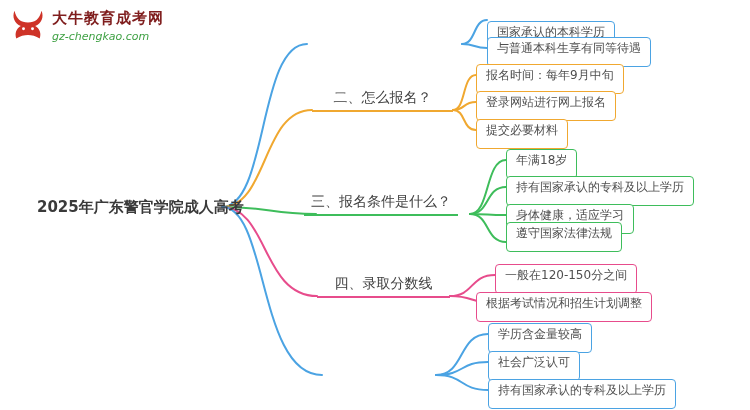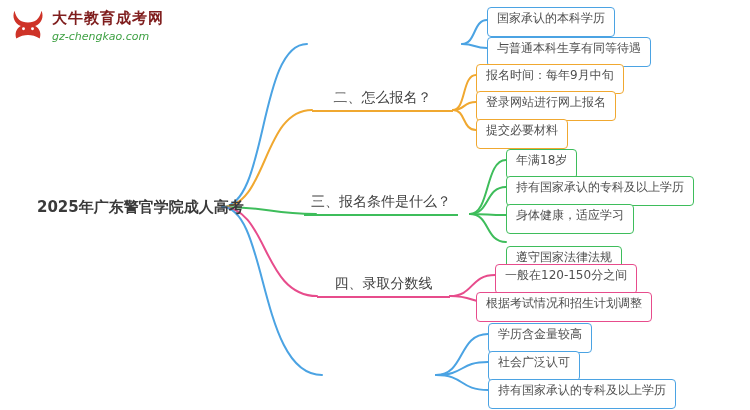--- a/index.html
+++ b/index.html
@@ -64,31 +64,31 @@
       <div class="logo-domain">gz-chengkao.com</div>
     </div>
   </div>
 
   <div class="node root" style="left:6px;top:198px;">2025年广东警官学院成人高考</div>
 
   <div class="node branch c2" style="left:312px;top:88px;width:141px;">二、怎么报名？</div>
   <div class="node branch c3" style="left:304px;top:192px;width:154px;">三、报名条件是什么？</div>
   <div class="node branch c4" style="left:317px;top:274px;width:133px;">四、录取分数线</div>
 
-  <div class="node leaf c1" style="left:487px;top:7px;text-align:right;">国家承认的本科学历</div>
+  <div class="node leaf c1" style="left:487px;top:21px;text-align:right;">国家承认的本科学历</div>
   <div class="node leaf c1" style="left:487px;top:37px;">与普通本科生享有同等待遇</div>
 
   <div class="node leaf c2" style="left:476px;top:64px;">报名时间：每年9月中旬</div>
   <div class="node leaf c2" style="left:476px;top:91px;">登录网站进行网上报名</div>
   <div class="node leaf c2" style="left:476px;top:119px;">提交必要材料</div>
 
   <div class="node leaf c3" style="left:506px;top:149px;">年满18岁</div>
   <div class="node leaf c3" style="left:506px;top:176px;">持有国家承认的专科及以上学历</div>
   <div class="node leaf c3" style="left:506px;top:204px;">身体健康，适应学习</div>
-  <div class="node leaf c3" style="left:506px;top:246px;">遵守国家法律法规</div>
+  <div class="node leaf c3" style="left:506px;top:222px;">遵守国家法律法规</div>
 
   <div class="node leaf c4" style="left:495px;top:264px;">一般在120-150分之间</div>
   <div class="node leaf c4" style="left:476px;top:292px;">根据考试情况和招生计划调整</div>
 
   <div class="node leaf c5" style="left:488px;top:323px;">学历含金量较高</div>
   <div class="node leaf c5" style="left:488px;top:351px;">社会广泛认可</div>
   <div class="node leaf c5" style="left:488px;top:379px;">持有国家承认的专科及以上学历</div>
 
 </div>
 

